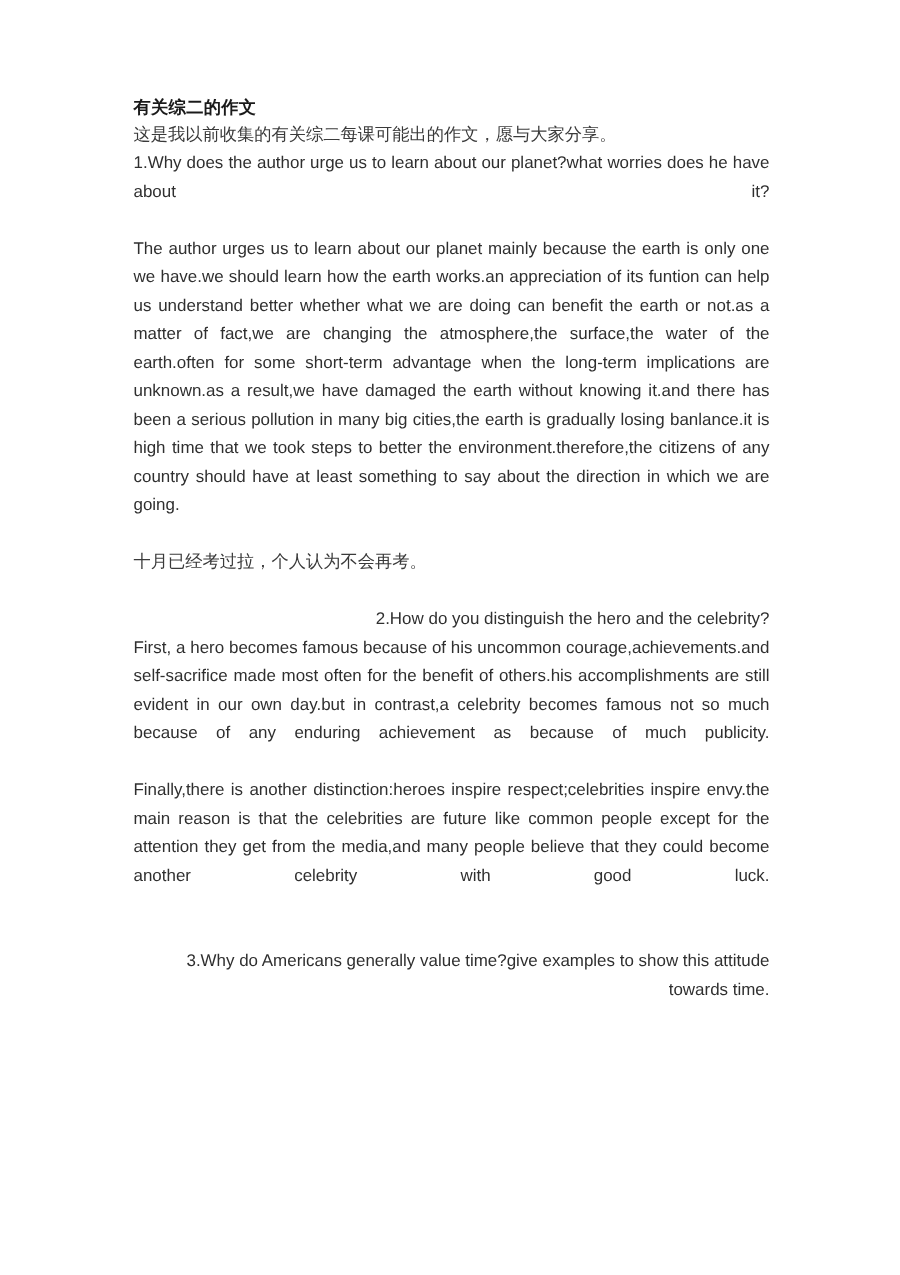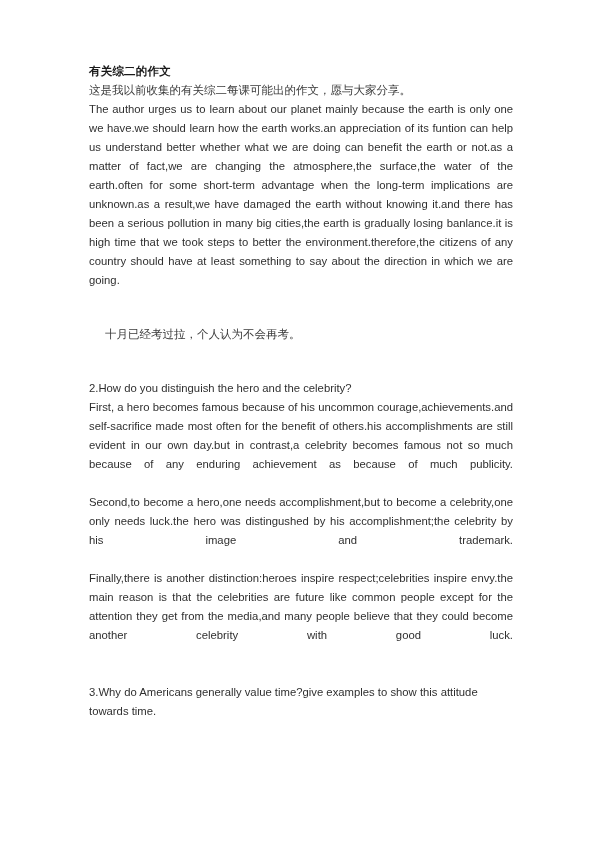--- a/index.html
+++ b/index.html
@@ -53,55 +53,55 @@
     color: #2f2f2f;
     word-spacing: 0px;
   }
   
   .para::after {
     content: "";
     display: inline-block;
     width: 100%;
   }
   .para.nojustify {
-    text-align: left;
+    text-align: right;
   }
   .para.nojustify::after { content: none; }
   .cn-line {
     font-size: 11.5px;
     line-height: 19px;
-    margin: 16px;
+    margin: 0;
     color: #3a3a3a;
     font-family: Liberation Sans, sans-serif;
     text-align: left;
   }
   .spacer {
     height: 19px;
   }
 </style>
 </head>
 <body>
 
 <div class="page">
   <div class="doc-body">
 
     <div class="doc-title">有关综二的作文</div>
     <div class="doc-subtitle">这是我以前收集的有关综二每课可能出的作文，愿与大家分享。</div>
 
     <div>
+      <div class="para">1.Why does the author urge us to learn about our planet?what worries does he have about it?</div>
       <div class="para">The author urges us to learn about our planet mainly because the earth is only one we have.we should learn how the earth works.an appreciation of its funtion can help us understand better whether what we are doing can benefit the earth or not.as a matter of fact,we are changing the atmosphere,the surface,the water of the earth.often for some short-term advantage when the long-term implications are unknown.as a result,we have damaged the earth without knowing it.and there has been a serious pollution in many big cities,the earth is gradually losing banlance.it is high time that we took steps to better the environment.therefore,the citizens of any country should have at least something to say about the direction in which we are going.</div>
       <div class="cn-line">十月已经考过拉，个人认为不会再考。</div>
     </div>
 
     <div class="spacer"></div>
 
     <div>
       <div class="para nojustify">2.How do you distinguish the hero and the celebrity?</div>
       <div class="para">First, a hero becomes famous because of his uncommon courage,achievements.and self-sacrifice made most often for the benefit of others.his accomplishments are still evident in our own day.but in contrast,a celebrity becomes famous not so much because of any enduring achievement as because of much publicity.</div>
-      <div class="para">Second,to become a hero,one needs accomplishment,but to become a celebrity,one only needs luck.the hero was distingushed by his accomplishment;the celebrity by his image and trademark.</div>
       <div class="para">Finally,there is another distinction:heroes inspire respect;celebrities inspire envy.the main reason is that the celebrities are future like common people except for the attention they get from the media,and many people believe that they could become another celebrity with good luck.</div>
     </div>
 
     <div class="spacer"></div>
 
     <div>
       <div class="para nojustify">3.Why do Americans generally value time?give examples to show this attitude towards time.</div>
 
     </div>
 

